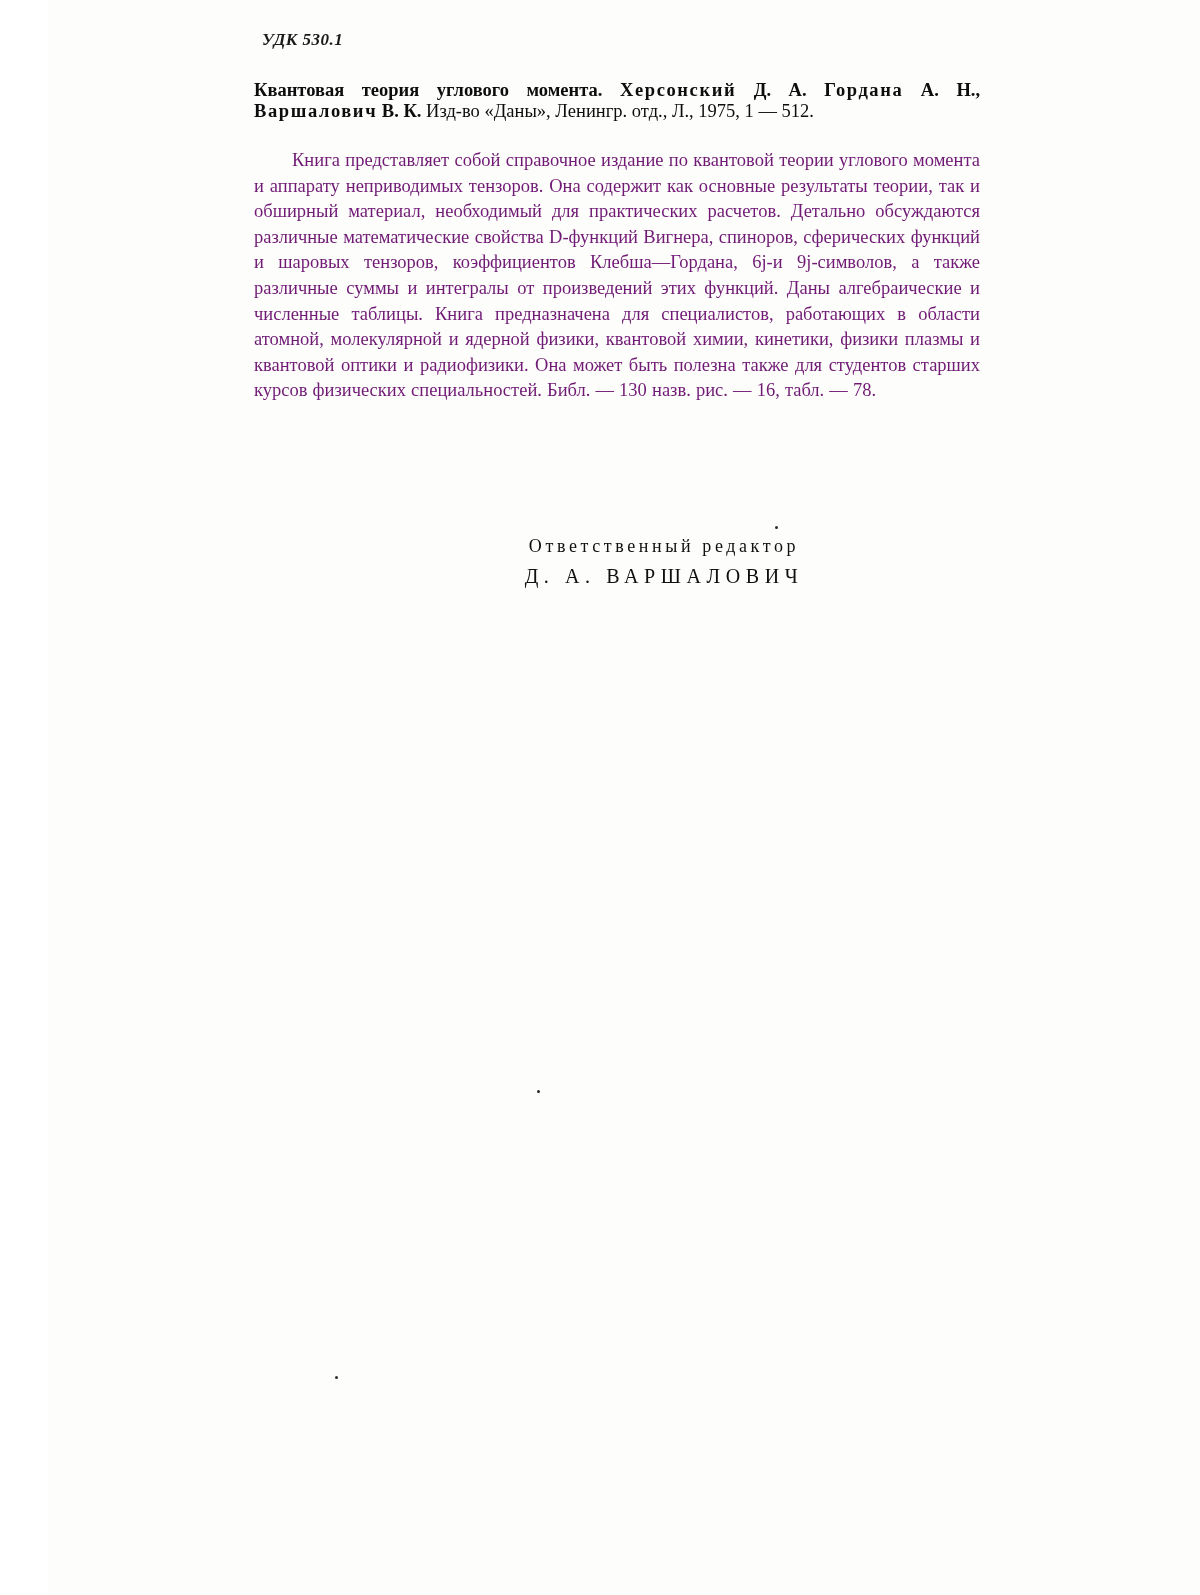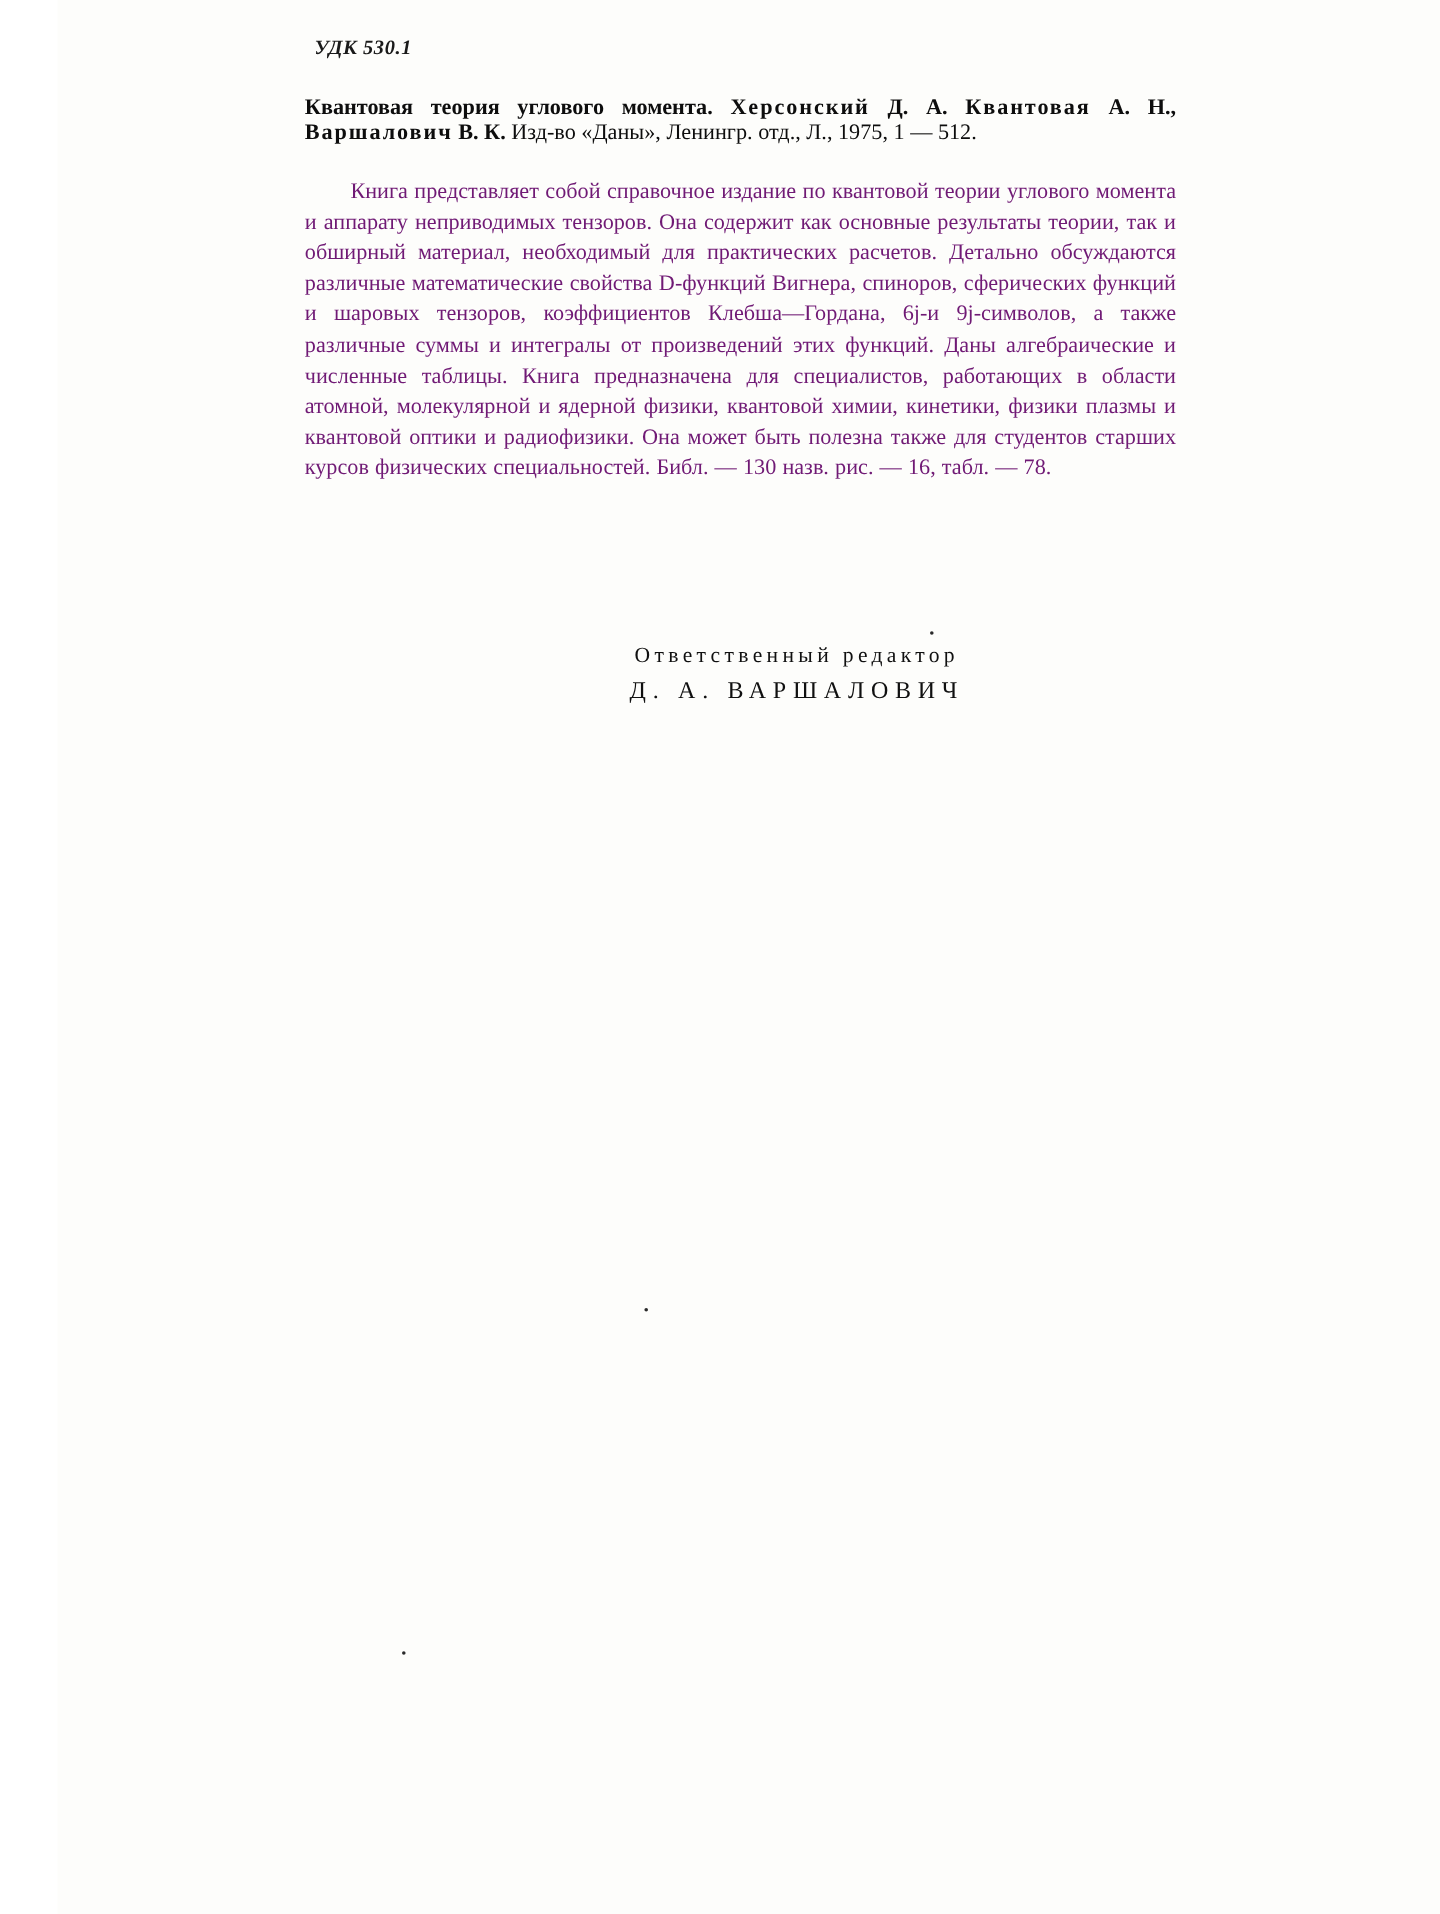--- a/index.html
+++ b/index.html
@@ -98,21 +98,21 @@
 <body>
 
 <div class="page">
 
   <div class="udk">УДК 530.1</div>
 
   <div class="biblio">
     <span>Квантовая теория  углового момента.</span>
     <span class="sp">Херсонский</span>
     <span>Д. А.</span>
-    <span class="sp">Квантовая</span>
+    <span class="sp">Гордана</span>
     <span>А. Н.,</span>
     <span class="sp">Варшалович</span>
     <span>В. К.</span>
     <span class="reg">Изд-во «Даны», Ленингр. отд.,</span>
     <span class="reg">Л., 1975, 1 — 512.</span>
   </div>
 
   <div class="abstract">Книга представляет собой справочное издание по квантовой теории углового момента и аппарату неприводимых тензоров. Она содержит как основные результаты теории, так и обширный материал, необходимый для практических расчетов. Детально обсуждаются различные математические свойства D-функций Вигнера, спиноров, сферических функций и шаровых тензоров, коэффициентов Клебша—Гордана, 6j-и 9j-символов, а также различные суммы и интегралы от произведений этих функций. Даны алгебраические и численные таблицы. Книга предназначена для специалистов, работающих в области атомной, молекулярной и ядерной физики, квантовой химии, кинетики, физики плазмы и квантовой оптики и радиофизики. Она может быть полезна также для студентов старших курсов физических специальностей. Библ. — 130 назв. рис. — 16, табл. — 78.</div>
 
   <div class="dot dot-a"></div>

